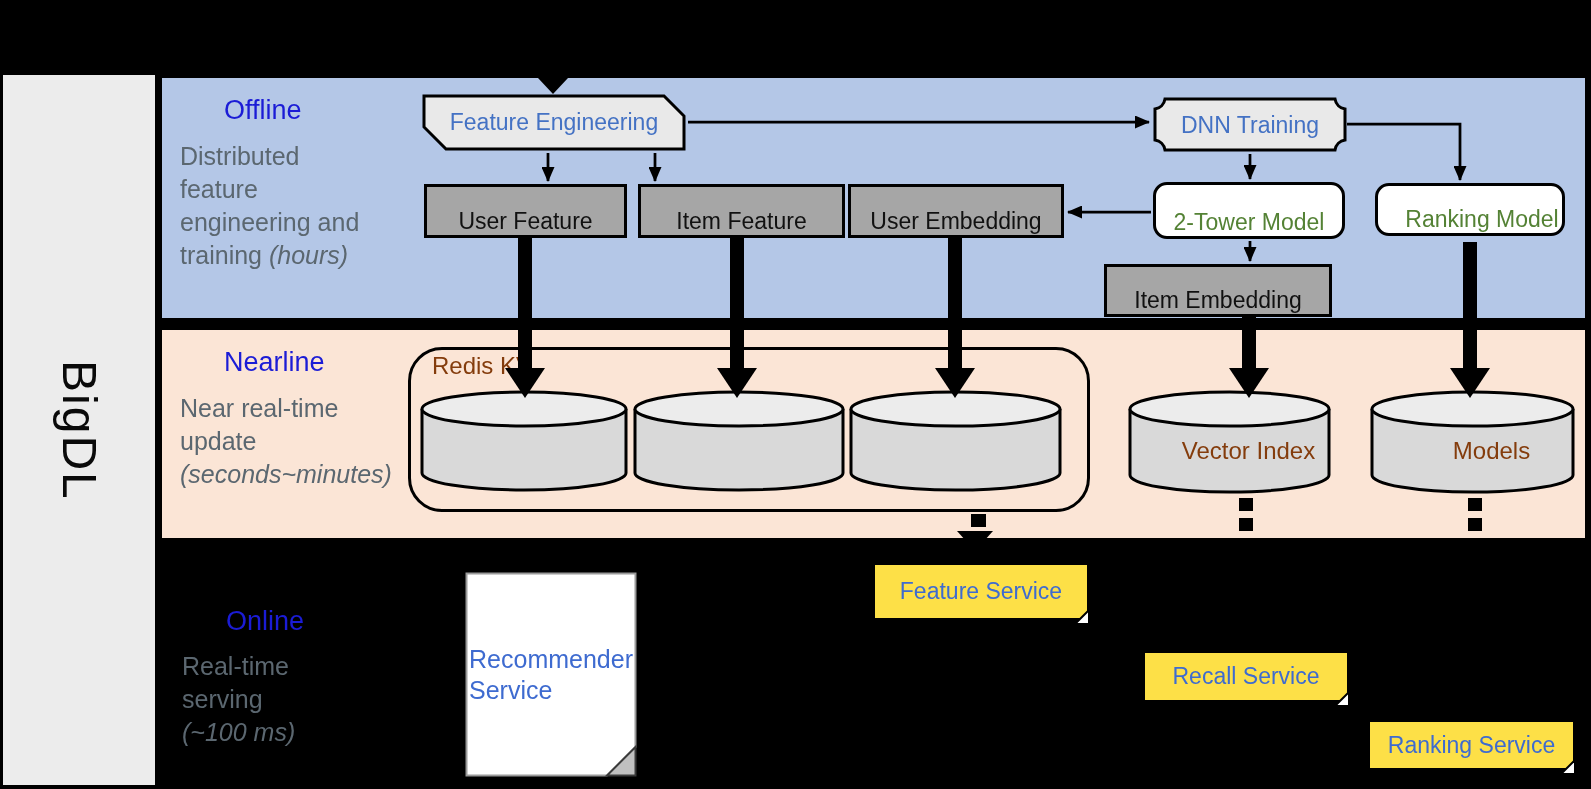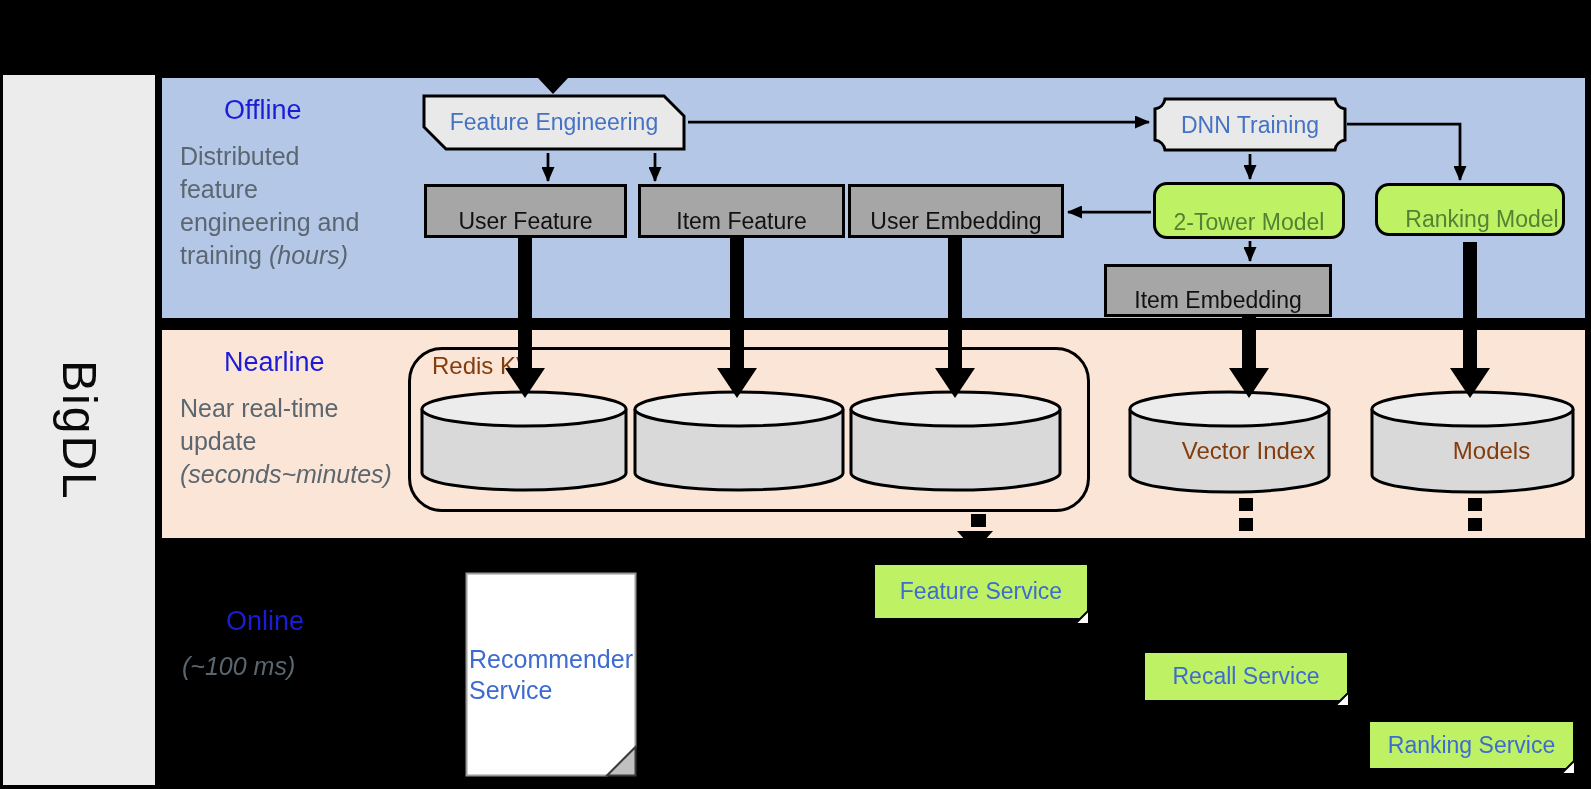--- a/index.html
+++ b/index.html
@@ -18,38 +18,38 @@
   #band-online{top:538px;height:251px;background:#000;}
 
   .band-title{position:absolute;font-size:27px;color:#1b1cd6;margin-left:44px;}
   .band-desc{position:absolute;font-size:25px;line-height:33px;color:#5b6770;white-space:pre-line;}
   .band-desc .it{font-style:italic;}
 
   
   .node{position:absolute;display:flex;align-items:flex-end;justify-content:center;
         font-size:23px;text-align:center;box-sizing:border-box;}
   .dark{background:#a6a6a6;border:3px solid #000;color:#111;}
-  .round{background:#bef264;border:3px solid #000;border-radius:14px;color:#548235;}
+  .round{background:#ffffff;border:3px solid #000;border-radius:14px;color:#548235;}
   .shape-svg{position:absolute;}
   .shape-label{position:absolute;display:flex;align-items:center;justify-content:center;
                width:100%;height:100%;top:0;left:0;font-size:23px;}
   .blue-text{color:#4472c4;}
   .brown-text{color:#843c0c;margin-left:19px;}
 
   
   .cyl{position:absolute;}
   .cyl .shape-label{align-items:center;padding-top:18px;box-sizing:border-box;font-size:24px;}
 
   
   #redis-box{position:absolute;left:408px;top:347px;width:682px;height:165px;
              border:3px solid #000;border-radius:34px;box-sizing:border-box;}
   #redis-label{position:absolute;left:432px;top:352px;font-size:24px;color:#843c0c;}
 
   
-  .service{position:absolute;background:#bef264;display:flex;align-items:center;justify-content:center;
+  .service{position:absolute;background:#fde047;display:flex;align-items:center;justify-content:center;
            font-size:23px;color:#3e6bd0;}
   .dogear{position:absolute;right:-4px;bottom:-8px;}
 
   #recommender-doc{position:absolute;left:465px;top:572px;width:172px;height:205px;}
   #recommender-doc .shape-label{font-size:25px;color:#3e6bd0;line-height:31px;padding:0 6px;box-sizing:border-box;}
 
   #overlay{position:absolute;left:0;top:0;pointer-events:none;}
 </style>
 </head>
 <body>
@@ -69,21 +69,23 @@
 feature
 engineering and
 training </span><span class="it">(hours)</span></div>
 
   <div class="band-title" style="left:180px;top:347px;">Nearline</div>
   <div class="band-desc" style="left:180px;top:392px;width:290px;"><span>Near real-time
 update
 </span><span class="it">(seconds~minutes)</span></div>
 
   <div class="band-title" style="left:182px;top:606px;">Online</div>
-  <div class="band-desc" style="left:182px;top:650px;width:220px;"><span class="it">(~100 ms)</span></div>
+  <div class="band-desc" style="left:182px;top:650px;width:220px;"><span>Real-time
+serving
+</span><span class="it">(~100 ms)</span></div>
 
 
   <div style="position:absolute;left:422px;top:94px;width:264px;height:57px;">
     <svg class="shape-svg" width="264" height="57" viewBox="0 0 264 57">
       <path d="M2,2 L242,2 L262,22 L262,55 L24,55 L2,33 Z" fill="#e9e9e9" stroke="#000" stroke-width="3"></path>
     </svg>
     <div class="shape-label blue-text">Feature Engineering</div>
   </div>
 
   <div class="node dark" style="left:424px;top:184px;width:203px;height:54px;">

